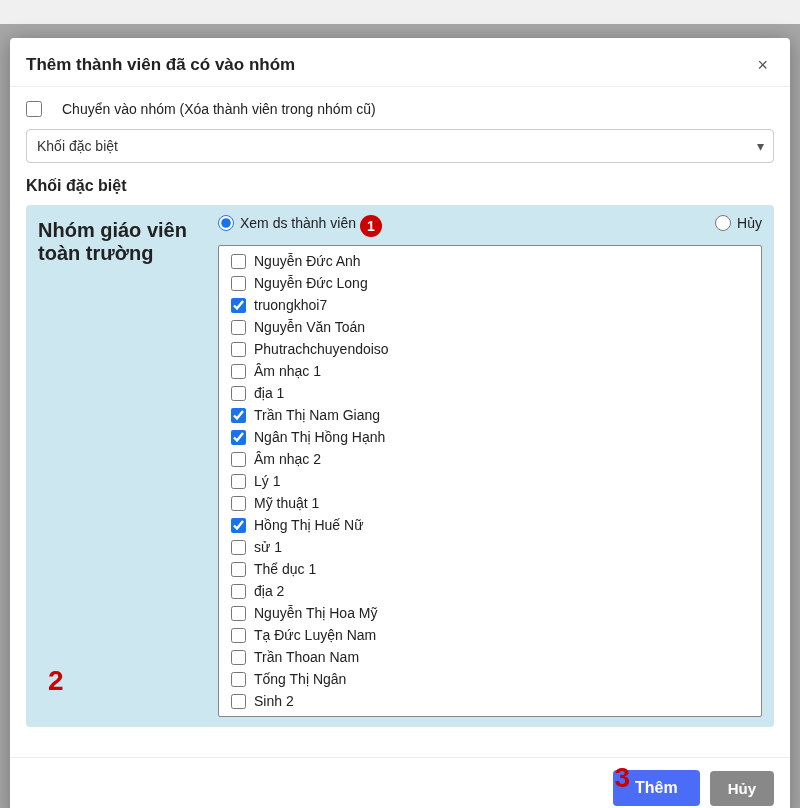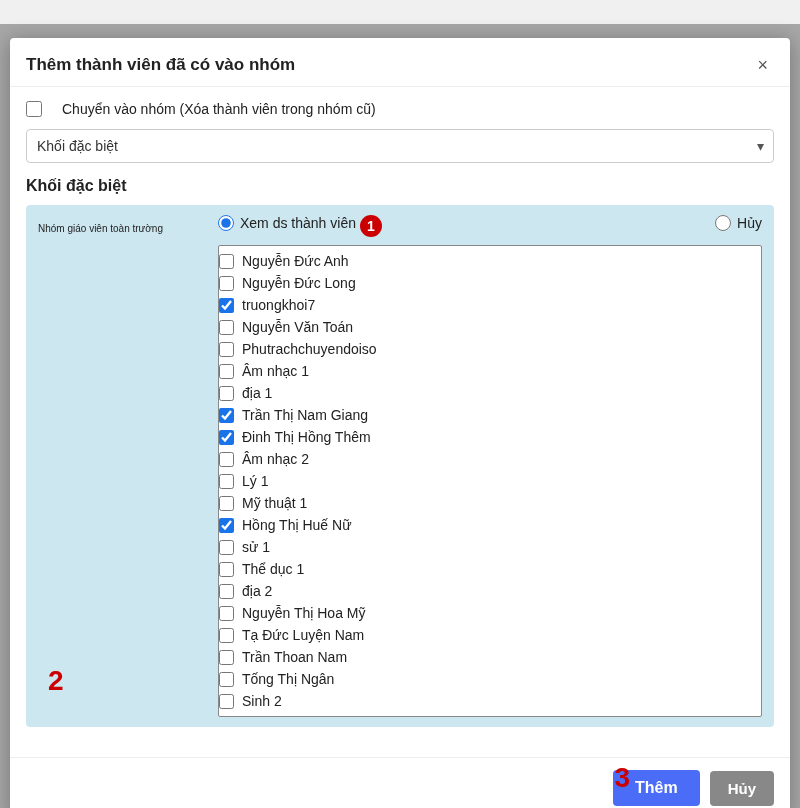--- a/index.html
+++ b/index.html
@@ -112,23 +112,23 @@
       gap: 0;
       min-height: 520px;
     }
     .left-panel {
       width: 180px;
       flex-shrink: 0;
       padding-top: 4px;
       position: relative;
     }
     .left-panel-label {
-      font-size: 10px;
-      color: #222;
-      font-weight: 400;
+      font-size: 20px;
+      color: #222;
+      font-weight: 700;
     }
     .red-label {
       color: #cc0000;
       font-size: 28px;
       font-weight: bold;
       position: absolute;
       bottom: 20px;
       left: 10px;
     }
     .right-panel {
@@ -170,21 +170,21 @@
       background: #fff;
       border-radius: 2px;
       overflow-y: auto;
       max-height: 490px;
       padding: 4px 0;
     }
     .member-item {
       display: flex;
       align-items: center;
       gap: 8px;
-      padding: 3px 0;
+      padding: 3px 12px;
     }
     .member-item input[type="checkbox"] {
       width: 15px;
       height: 15px;
       accent-color: #1a73e8;
       cursor: pointer;
       flex-shrink: 0;
     }
     .member-item label {
       font-size: 14px;
@@ -310,21 +310,21 @@
               <div class="member-item">
                 <input type="checkbox" id="member-6" style="">
                 <label for="member-6">địa 1</label>
               </div>
               <div class="member-item">
                 <input type="checkbox" id="member-7" checked="" style="">
                 <label for="member-7">Trần Thị Nam Giang</label>
               </div>
               <div class="member-item">
                 <input type="checkbox" id="member-8" checked="" style="">
-                <label for="member-8">Đinh Thị Hồng Thêm</label>
+                <label for="member-8">Ngân Thị Hồng Hạnh</label>
               </div>
               <div class="member-item">
                 <input type="checkbox" id="member-9" style="">
                 <label for="member-9">Âm nhạc 2</label>
               </div>
               <div class="member-item">
                 <input type="checkbox" id="member-10" style="">
                 <label for="member-10">Lý 1</label>
               </div>
               <div class="member-item">

